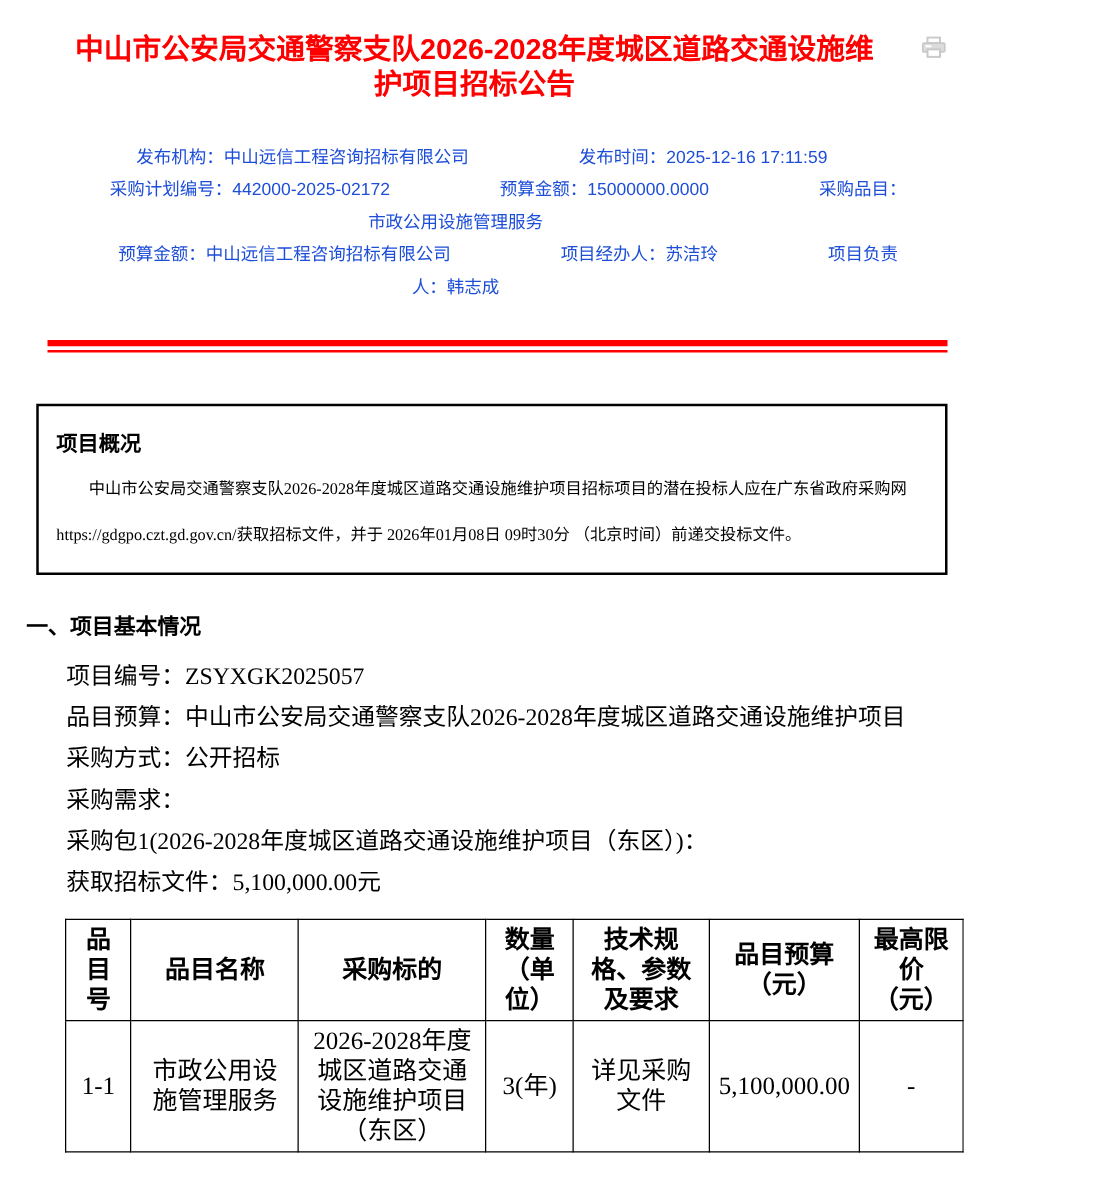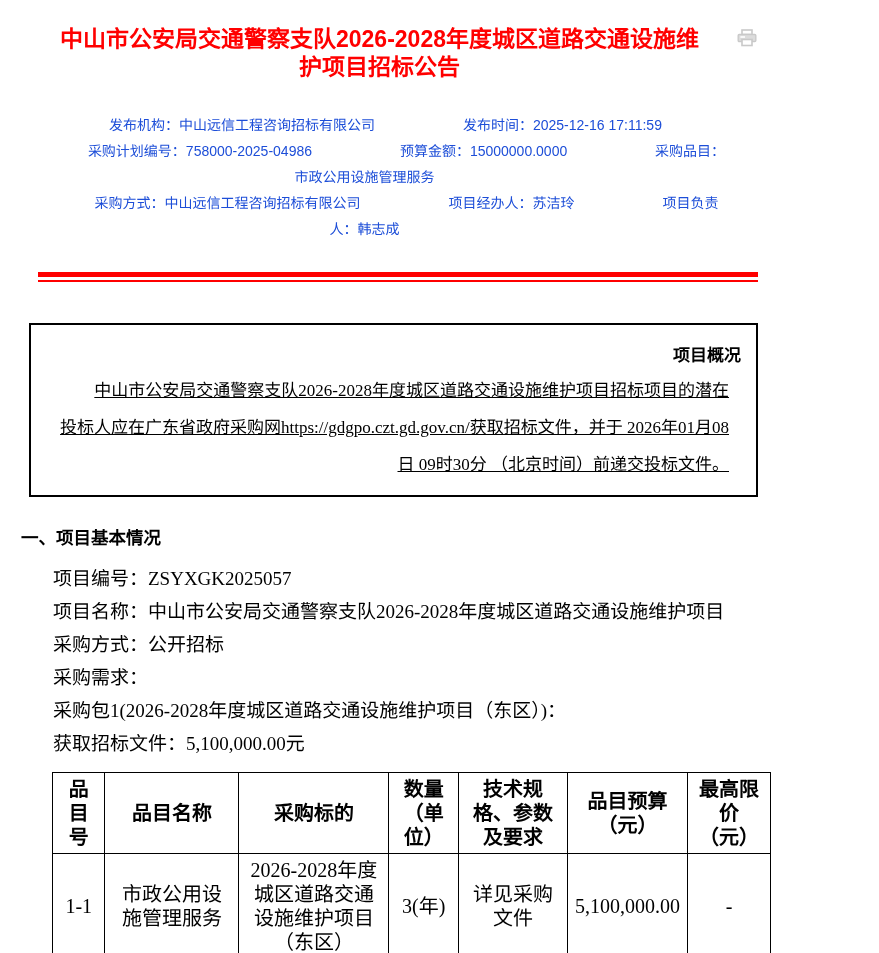--- a/index.html
+++ b/index.html
@@ -41,24 +41,23 @@
   
   .divider{margin:30px 13px 0 38px;}
   .divider .thick{height:5px;background:#ff0000;}
   .divider .thin{height:2px;background:#ff0000;margin-top:3px;}
 
   
   .overview{
     margin:41px 13px 0 29px;
     border:2px solid #000;
     padding:16px 15px 12px 14px;
-    text-align:right;
   }
   .overview h2{margin:0;font-size:17px;font-weight:bold;}
-  .overview p{margin:6px 12px 0 0;font-size:17px;line-height:37px;text-indent:2em;word-break:break-all;text-decoration:underline;}
+  .overview p{margin:6px 12px 0 0;font-size:13px;line-height:37px;text-indent:2em;word-break:break-all;}
 
   
   .sec-heading{margin:27px 0 0 21px;font-size:17.5px;font-weight:bold;}
 
   .body-lines{margin:13px 23px 0 53px;font-size:19px;}
   .body-lines p{margin:0;line-height:33px;}
   .indent-1{margin-left:31px;}
   .indent-2{margin-left:43px;}
 
   
@@ -96,46 +95,46 @@
       </svg>
     </button>
   </div>
 
   <div class="meta">
     <p>
       <span>发布机构：中山远信工程咨询招标有限公司</span>
       <span>发布时间：2025-12-16 17:11:59</span>
     </p>
     <p>
-      <span>采购计划编号：758000-2025-04986</span>
+      <span>采购计划编号：442000-2025-02172</span>
       <span>预算金额：15000000.0000</span>
       <span>采购品目：市政公用设施管理服务</span>
     </p>
     <p>
-      <span>采购方式：中山远信工程咨询招标有限公司</span>
+      <span>预算金额：中山远信工程咨询招标有限公司</span>
       <span>项目经办人：苏洁玲</span>
       <span>项目负责人：韩志成</span>
     </p>
   </div>
 
   <div class="divider">
     <div class="thick"></div>
     <div class="thin"></div>
   </div>
 
   <div class="overview">
     <h2>项目概况</h2>
     <p>中山市公安局交通警察支队2026-2028年度城区道路交通设施维护项目招标项目的潜在投标人应在广东省政府采购网https://gdgpo.czt.gd.gov.cn/获取招标文件，并于 2026年01月08日 09时30分 （北京时间）前递交投标文件。</p>
   </div>
 
   <h3 class="sec-heading">一、项目基本情况</h3>
 
   <div class="body-lines">
     <p>项目编号：ZSYXGK2025057</p>
-    <p>项目名称：中山市公安局交通警察支队2026-2028年度城区道路交通设施维护项目</p>
+    <p>品目预算：中山市公安局交通警察支队2026-2028年度城区道路交通设施维护项目</p>
     <p>采购方式：公开招标</p>
     <p>采购需求：</p>
     <p class="indent-1">采购包1(2026-2028年度城区道路交通设施维护项目（东区）)：</p>
     <p class="indent-2">获取招标文件：5,100,000.00元</p>
   </div>
 
   <table class="items">
     <colgroup>
       <col style="width:59px">
         <col style="width:171px">

